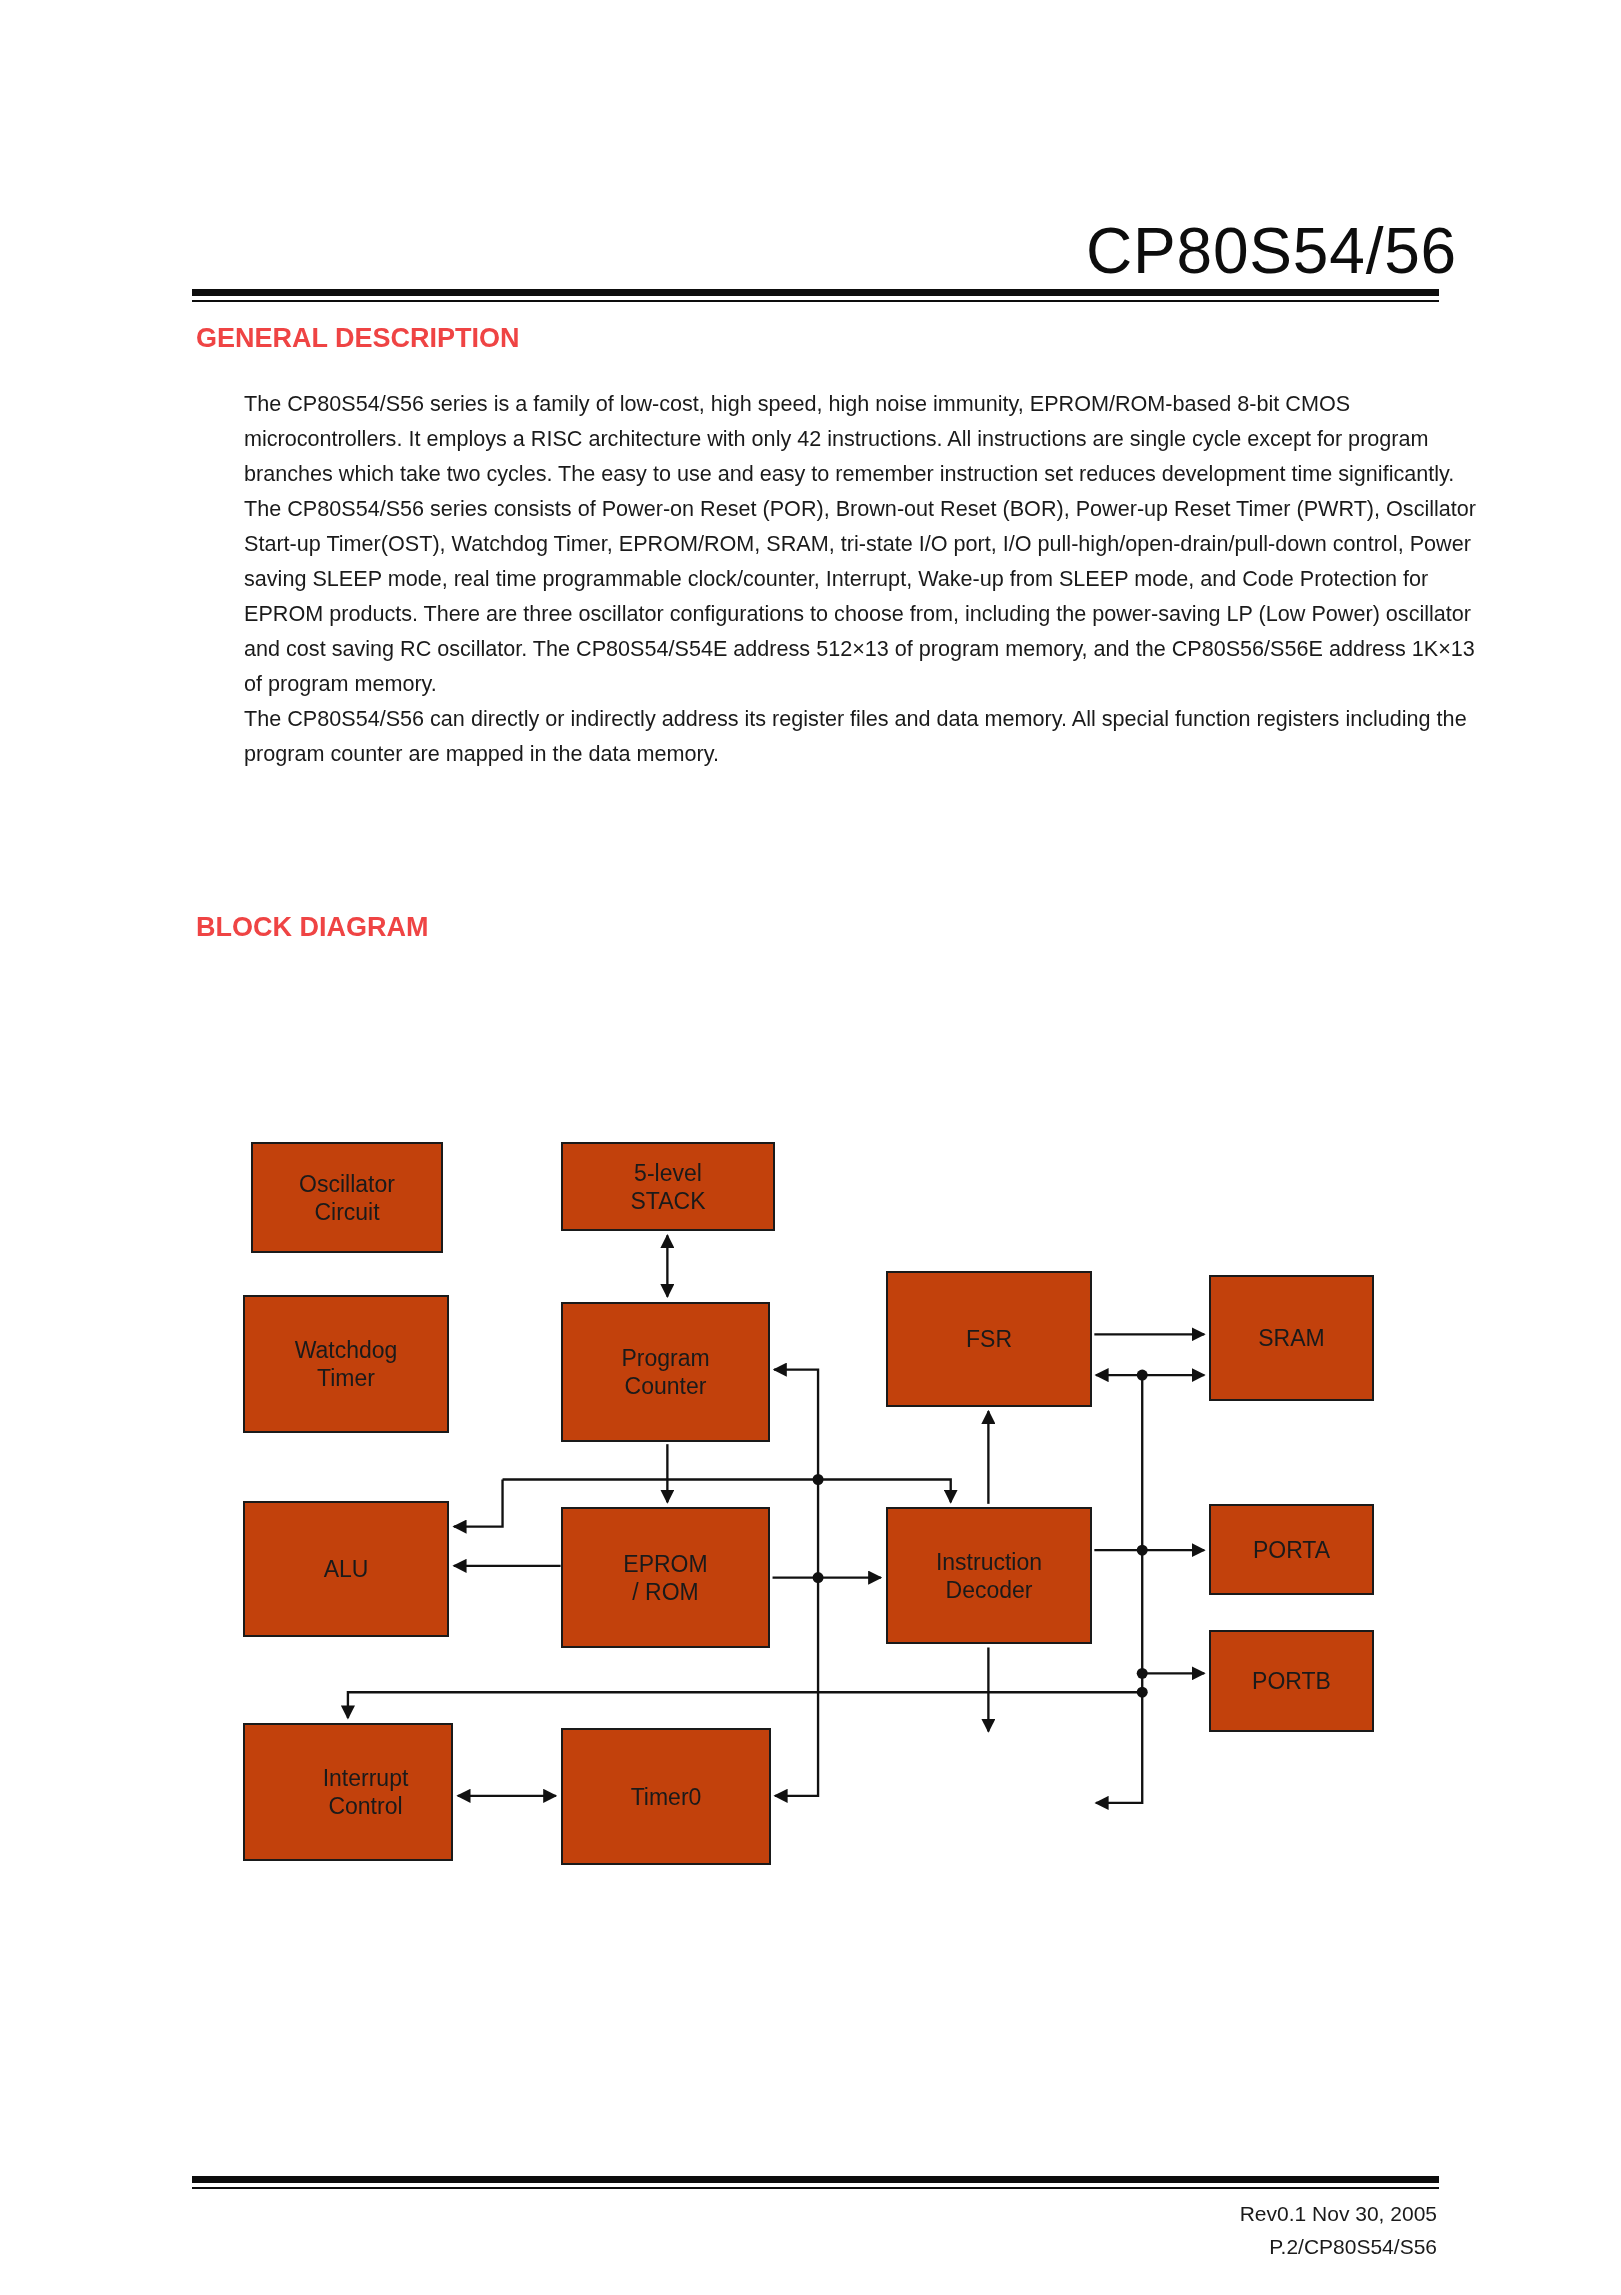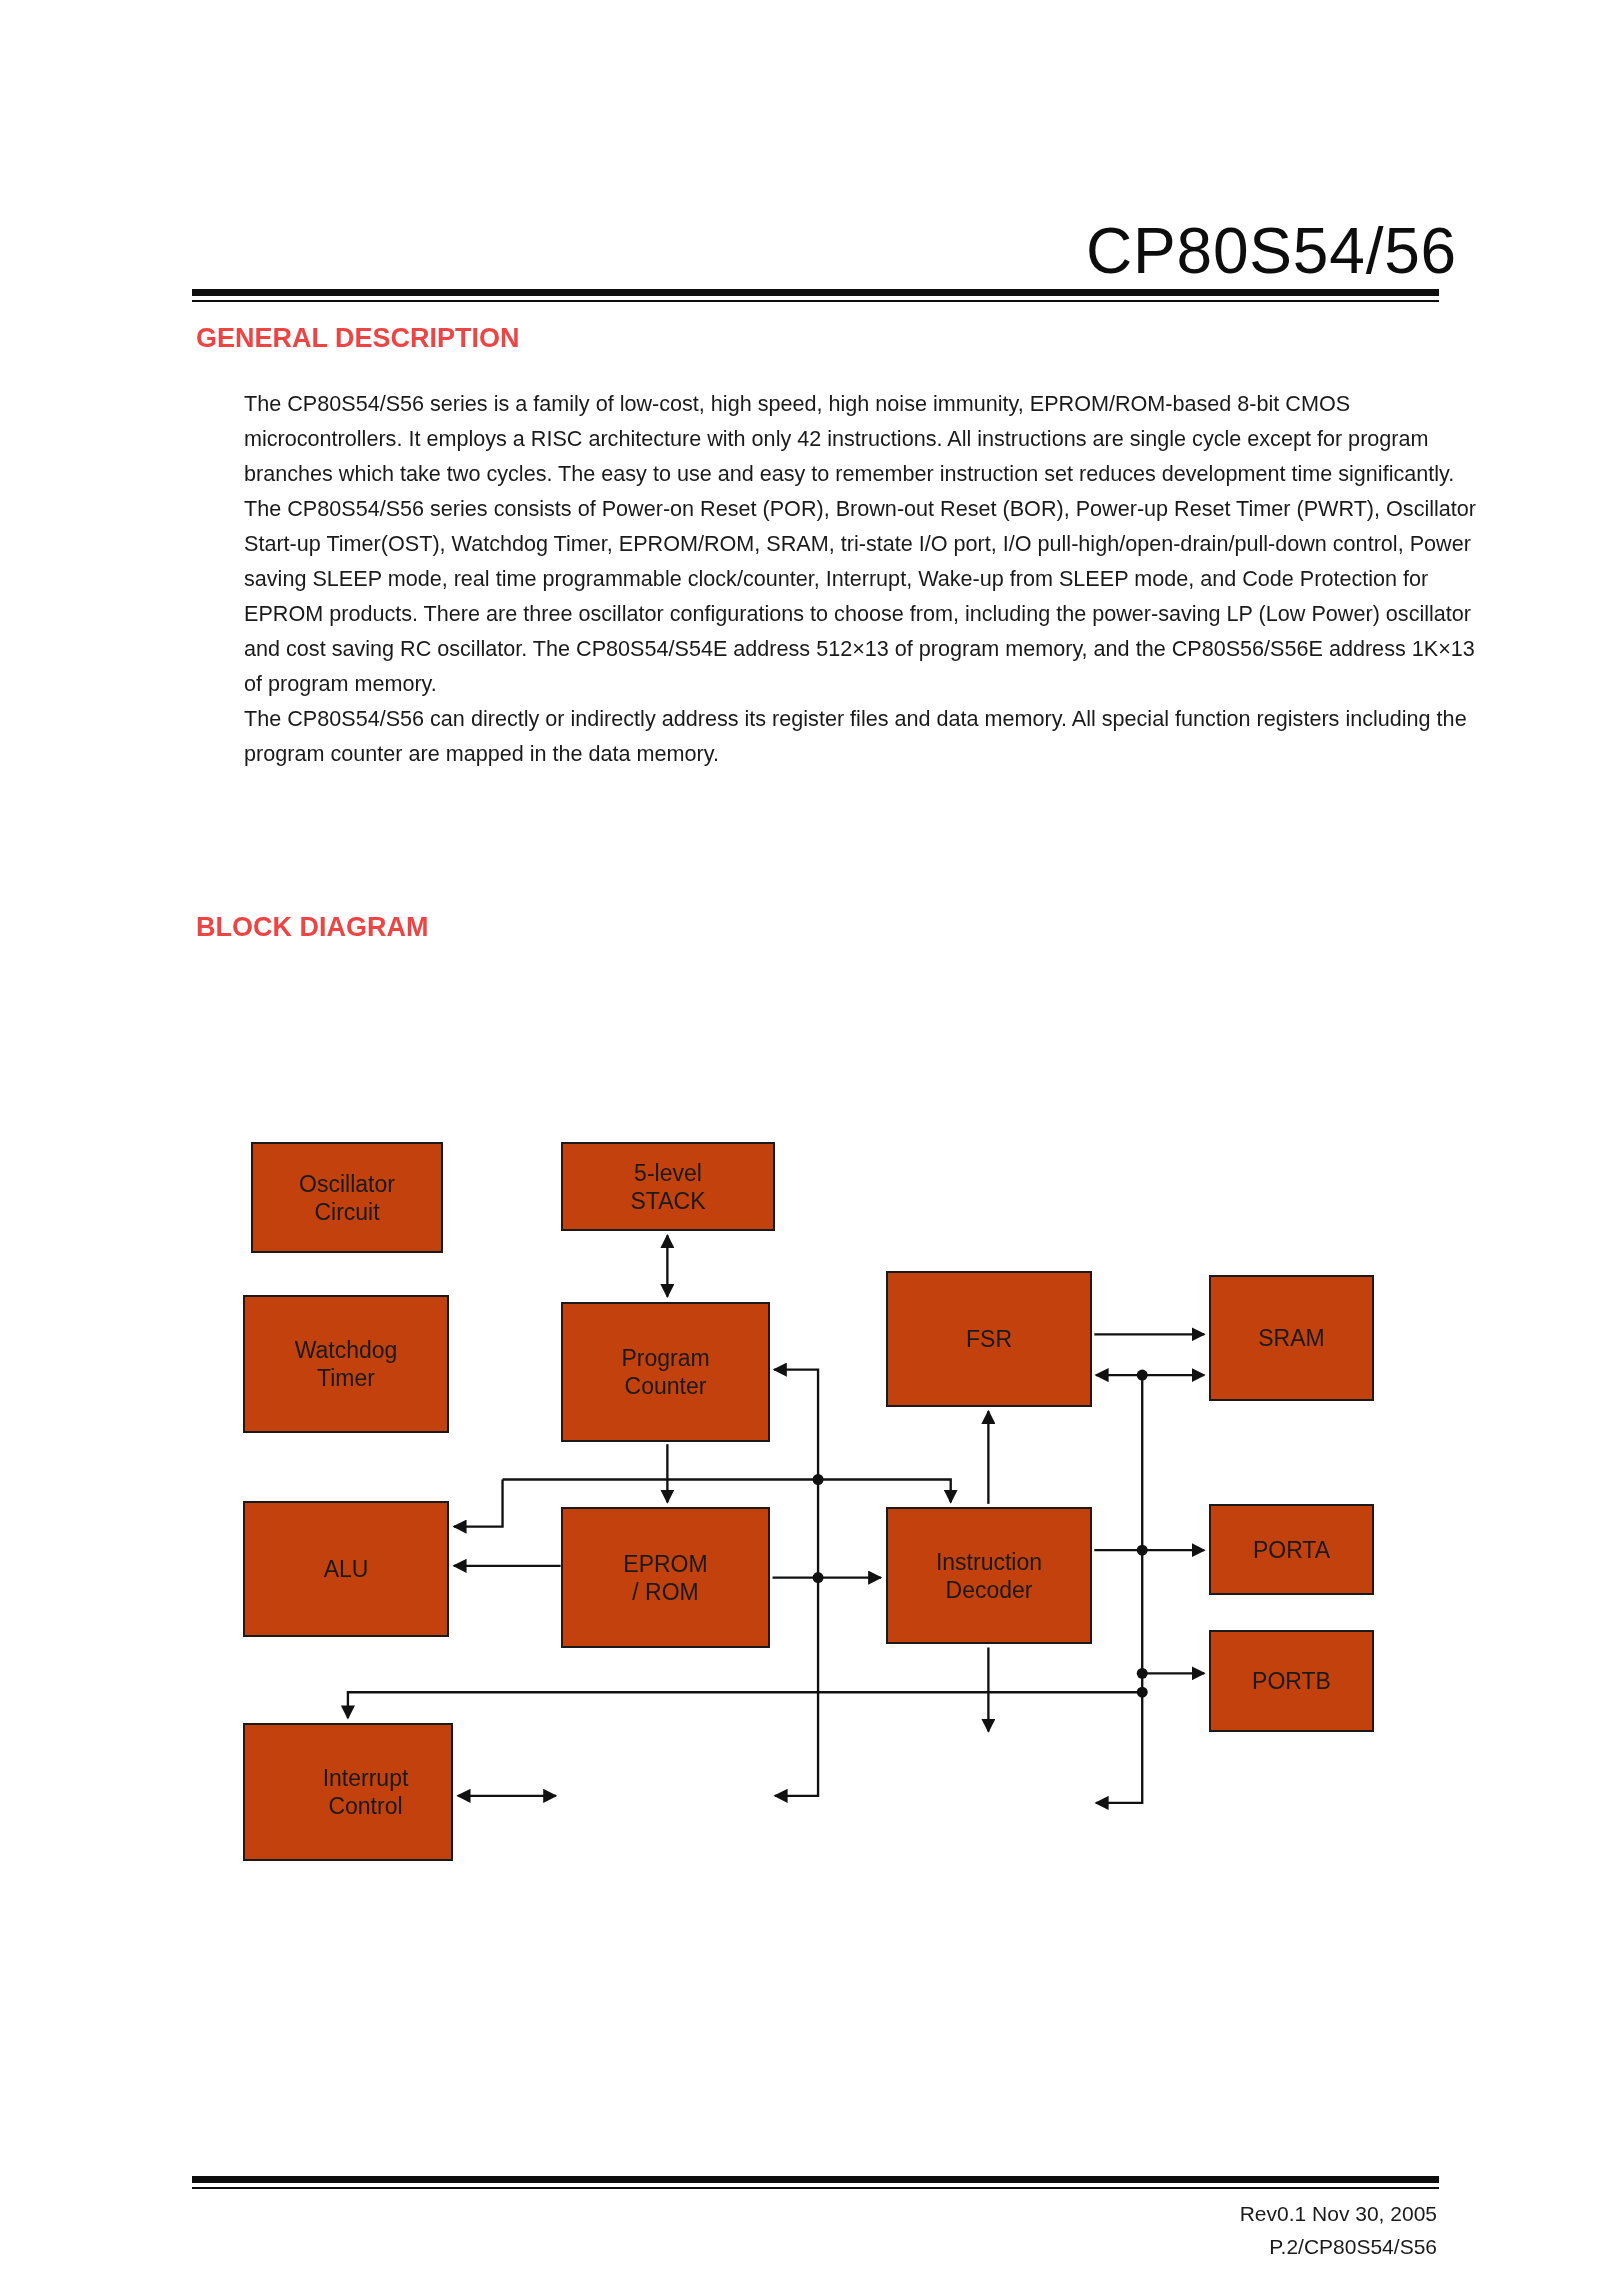--- a/index.html
+++ b/index.html
@@ -180,20 +180,21 @@
   <div class="blk b-sram">SRAM</div>
   <div class="blk b-alu">ALU</div>
   <div class="blk b-eprom">EPROM
 / ROM</div>
   <div class="blk b-id">Instruction
 Decoder</div>
   <div class="blk b-porta">PORTA</div>
   <div class="blk b-portb">PORTB</div>
   <div class="blk b-intc">Interrupt
 Control</div>
+  <div class="blk b-timer">Timer0</div>
 
   <div class="rule footer-rule"></div>
   <div class="footer-text">
     <div>Rev0.1 Nov 30, 2005</div>
     <div>P.2/CP80S54/S56</div>
   </div>
 
 </div>
 
 

